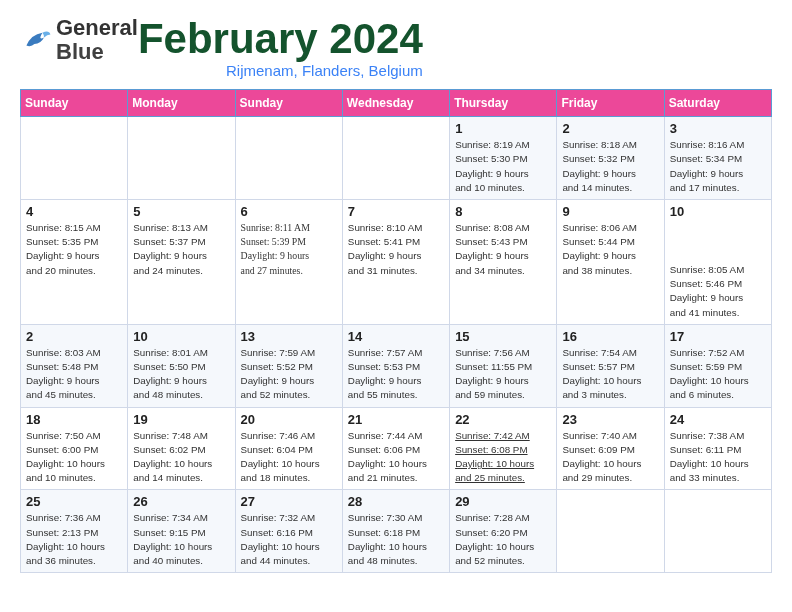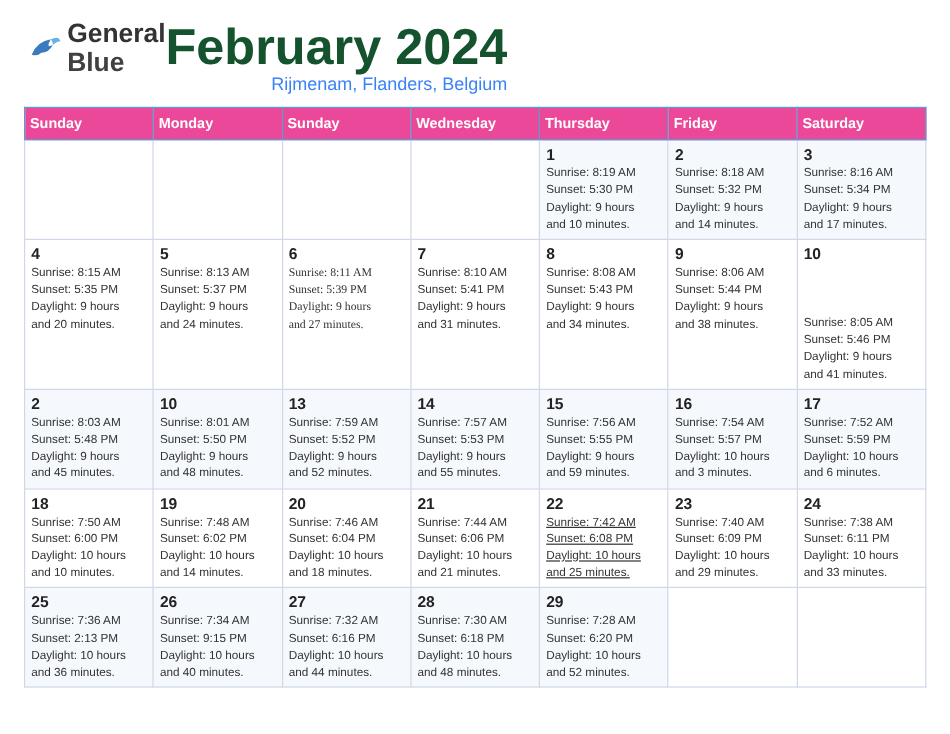--- a/index.html
+++ b/index.html
@@ -227,21 +227,21 @@
         <td>
           <span class="day-number">14</span>
           <div class="day-info" style="white-space: pre-line;">Sunrise: 7:57 AM
 Sunset: 5:53 PM
 Daylight: 9 hours
 and 55 minutes.</div>
         </td>
         <td>
           <span class="day-number">15</span>
           <div class="day-info" style="white-space: pre-line;">Sunrise: 7:56 AM
-Sunset: 5:55 PM
+Sunset: 11:55 PM
 Daylight: 9 hours
 and 59 minutes.</div>
         </td>
         <td>
           <span class="day-number">16</span>
           <div class="day-info" style="white-space: pre-line;">Sunrise: 7:54 AM
 Sunset: 5:57 PM
 Daylight: 10 hours
 and 3 minutes.</div>
         </td>

